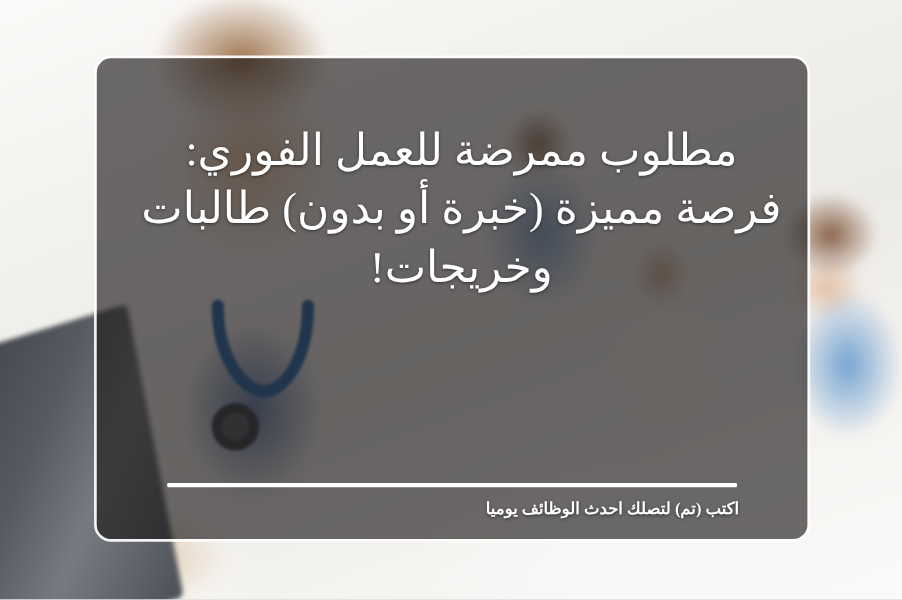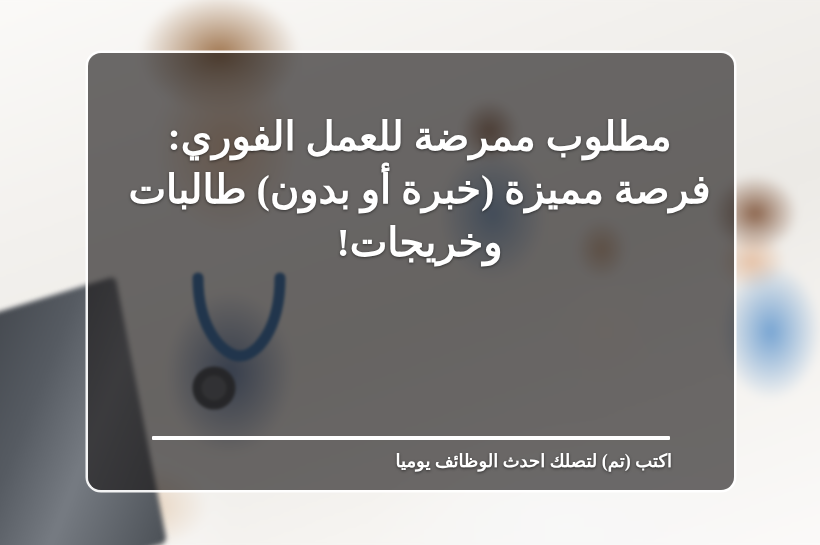--- a/index.html
+++ b/index.html
@@ -95,21 +95,21 @@
     flex-direction: column;
     justify-content: flex-start;
     overflow: hidden;
   }
 
   .headline {
     direction: rtl;
     text-align: center;
     color: #ffffff;
     font-size: 40px;
-    font-weight: 700;
+    font-weight: 400;
     line-height: 1.32;
     letter-spacing: 0px;
     padding: 58px 23px 0 40px;
     text-shadow: 0 1px 3px rgba(0,0,0,0.5);
     font-family: "Liberation Serif", "DejaVu Serif", serif;
   }
 
   .footer-block {
     position: absolute;
     left: 0;
@@ -134,21 +134,21 @@
     white-space: nowrap;
   }
   .brand {
     font-size: 27px;
     font-weight: 700;
     letter-spacing: 0px;
     text-shadow: 0 1px 3px rgba(0,0,0,0.55);
     font-family: "Liberation Serif", "DejaVu Serif", serif;
   }
   .tagline {
-    font-size: 18px;
+    font-size: 15px;
     font-weight: 700;
     text-shadow: 0 1px 3px rgba(0,0,0,0.55);
     font-family: "Liberation Serif", "DejaVu Serif", serif;
   }
 </style>
 </head>
 <body>
 
 <div id="stage">
 

